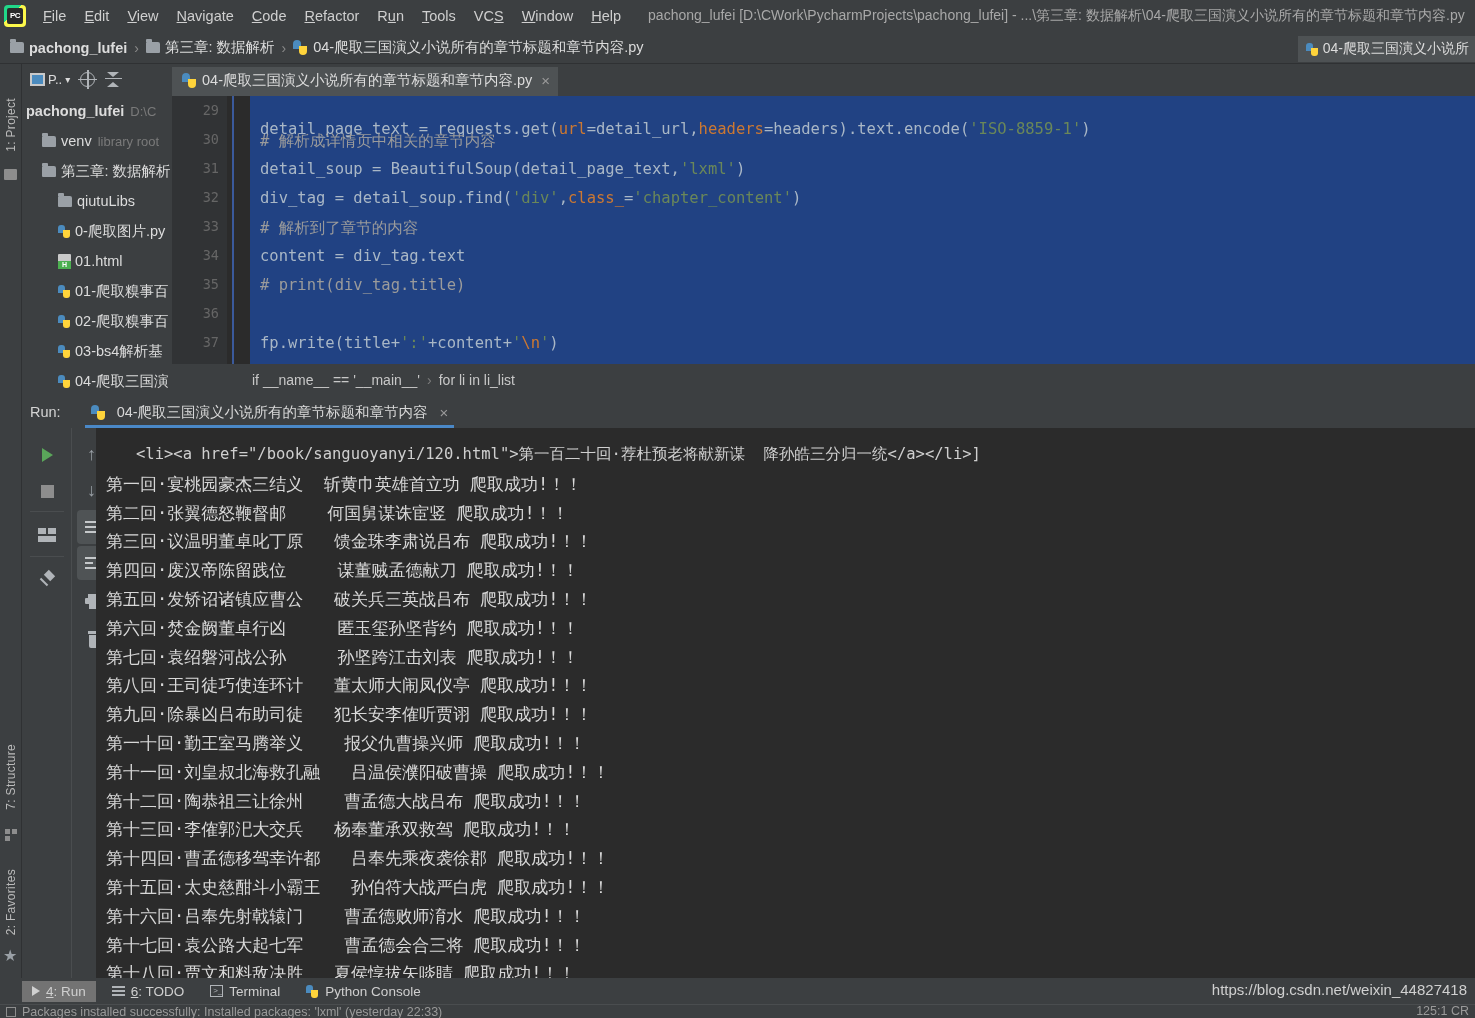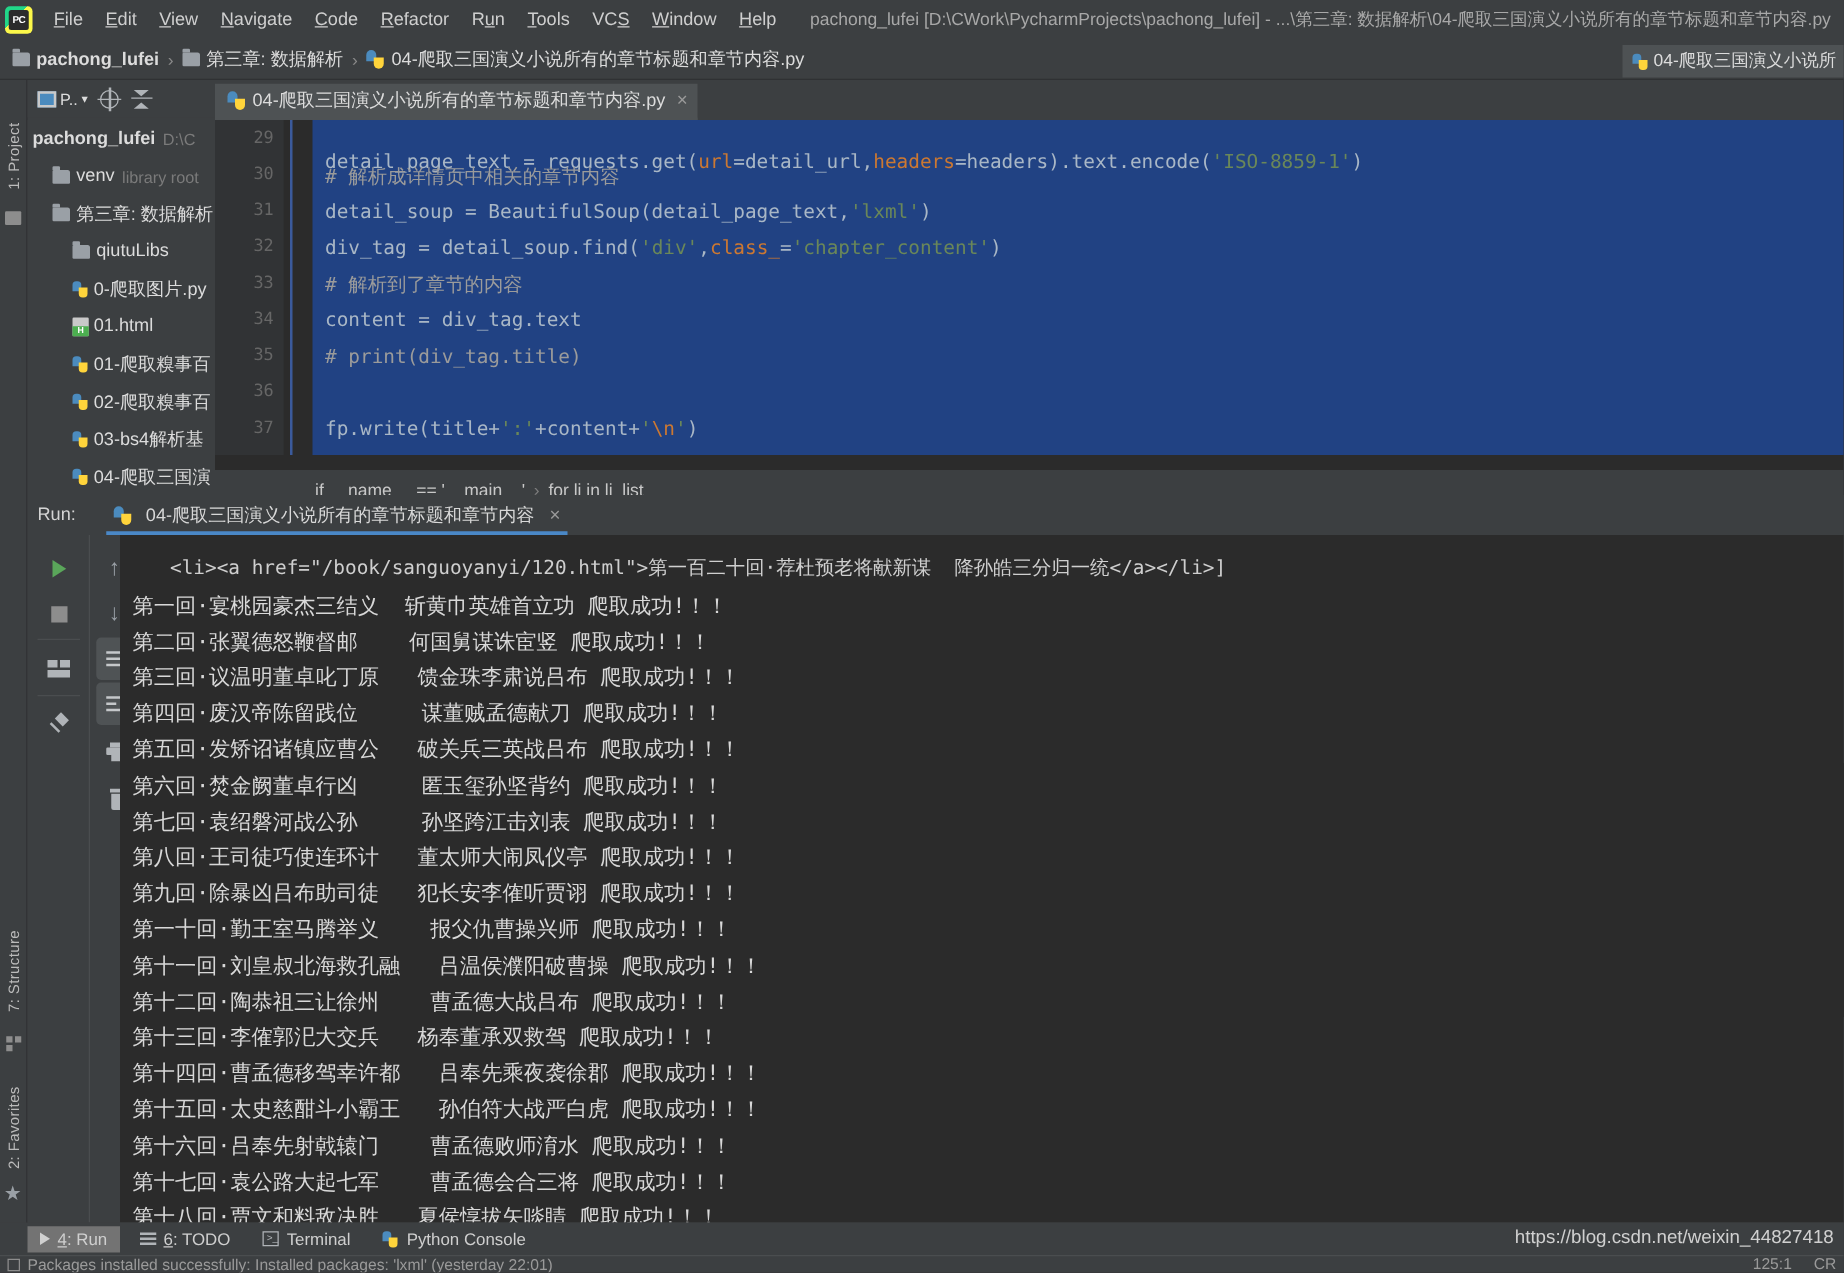--- a/index.html
+++ b/index.html
@@ -81,21 +81,21 @@
   .lnum { position:absolute; right:8px; color:#666; font-size:13.5px; }
   .codesel { position:absolute; left:78px; top:0; width:1225px; height:268px; background:#214283; }
   .crow { position:absolute; left:88px; white-space:pre; }
   .c-def { color:#a9b7c6; }
   .c-com { color:#9b9b9b; }
   .c-str { color:#6a8759; }
   .c-kw  { color:#cc7832; }
   .c-esc { color:#cc7832; }
   .codeline-marker{position:absolute;left:60px;top:0;width:2px;height:268px;background:#3b5a9b;}
 
-  .ebread { position:absolute; left:0; top:312px; width:1303px; height:32px; background:#3c3f41;
+  .ebread { position:absolute; left:0; top:300px; width:1303px; height:32px; background:#3c3f41;
             display:flex; align-items:center; padding-left:80px; font-size:14px; color:#c8c8c8;}
   .ebread .s { color:#7d7d7d; margin:0 7px; }
 
   
   .runhdr { position:absolute; left:22px; top:396px; width:1453px; height:32px;
             background:#3c3f41; display:flex; align-items:center; padding-left:8px;}
   .runlabel { font-size:14.5px; color:#d4d4d4; margin-right:24px;}
   .runtab { position:relative; height:32px; display:flex; align-items:center; gap:6px;
             font-size:14.5px; color:#d8d8d8; padding:0 6px;}
   .runtab:after{content:'';position:absolute;left:0;right:0;bottom:0;height:3px;background:#4a88c7;}
@@ -449,20 +449,20 @@
           <span class="b1"></span>
           <span class="b2"></span>
         </span>
       <span>Python Console</span>
     </div>
   </div>
   <div class="watermark">https://blog.csdn.net/weixin_44827418</div>
 
   <div class="footbar">
     <span class="foot-check"></span>
-    <span>Packages installed successfully: Installed packages: 'lxml' (yesterday 22:01)</span>
+    <span>Packages installed successfully: Installed packages: 'lxml' (yesterday 22:33)</span>
   </div>
   <div class="foot-right">
     <span>125:1</span>
-    <span style="margin-left:14px;text-align:right;">CR</span>
+    <span style="text-align:right;">CR</span>
   </div>
 
 </div>
 
 </body></html>

